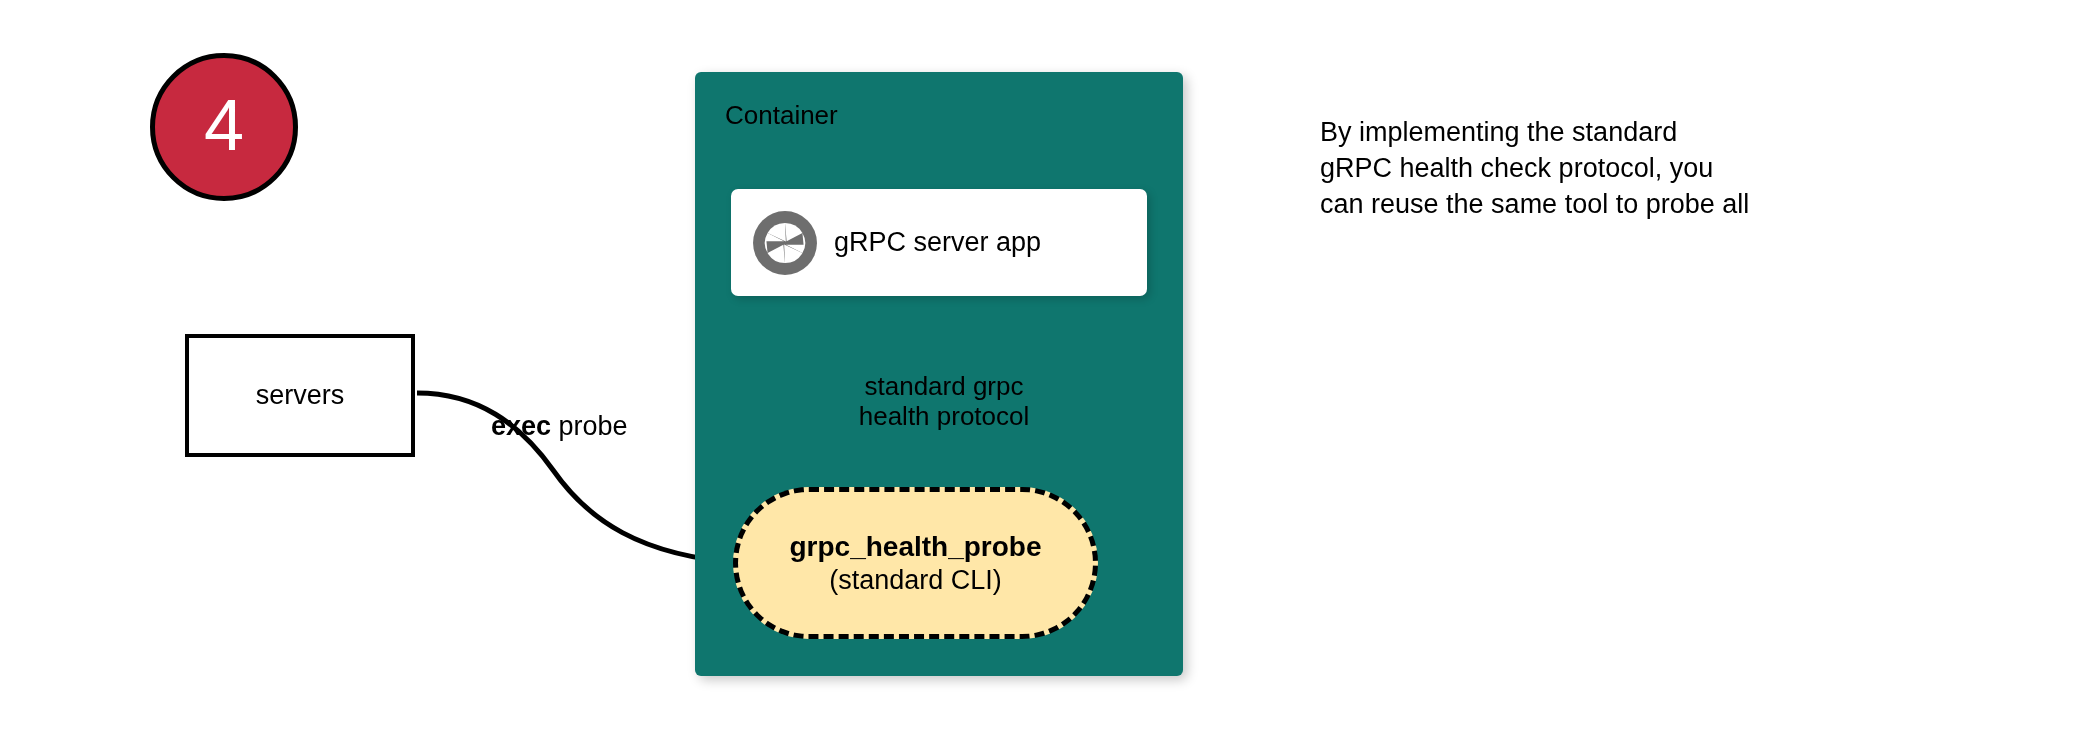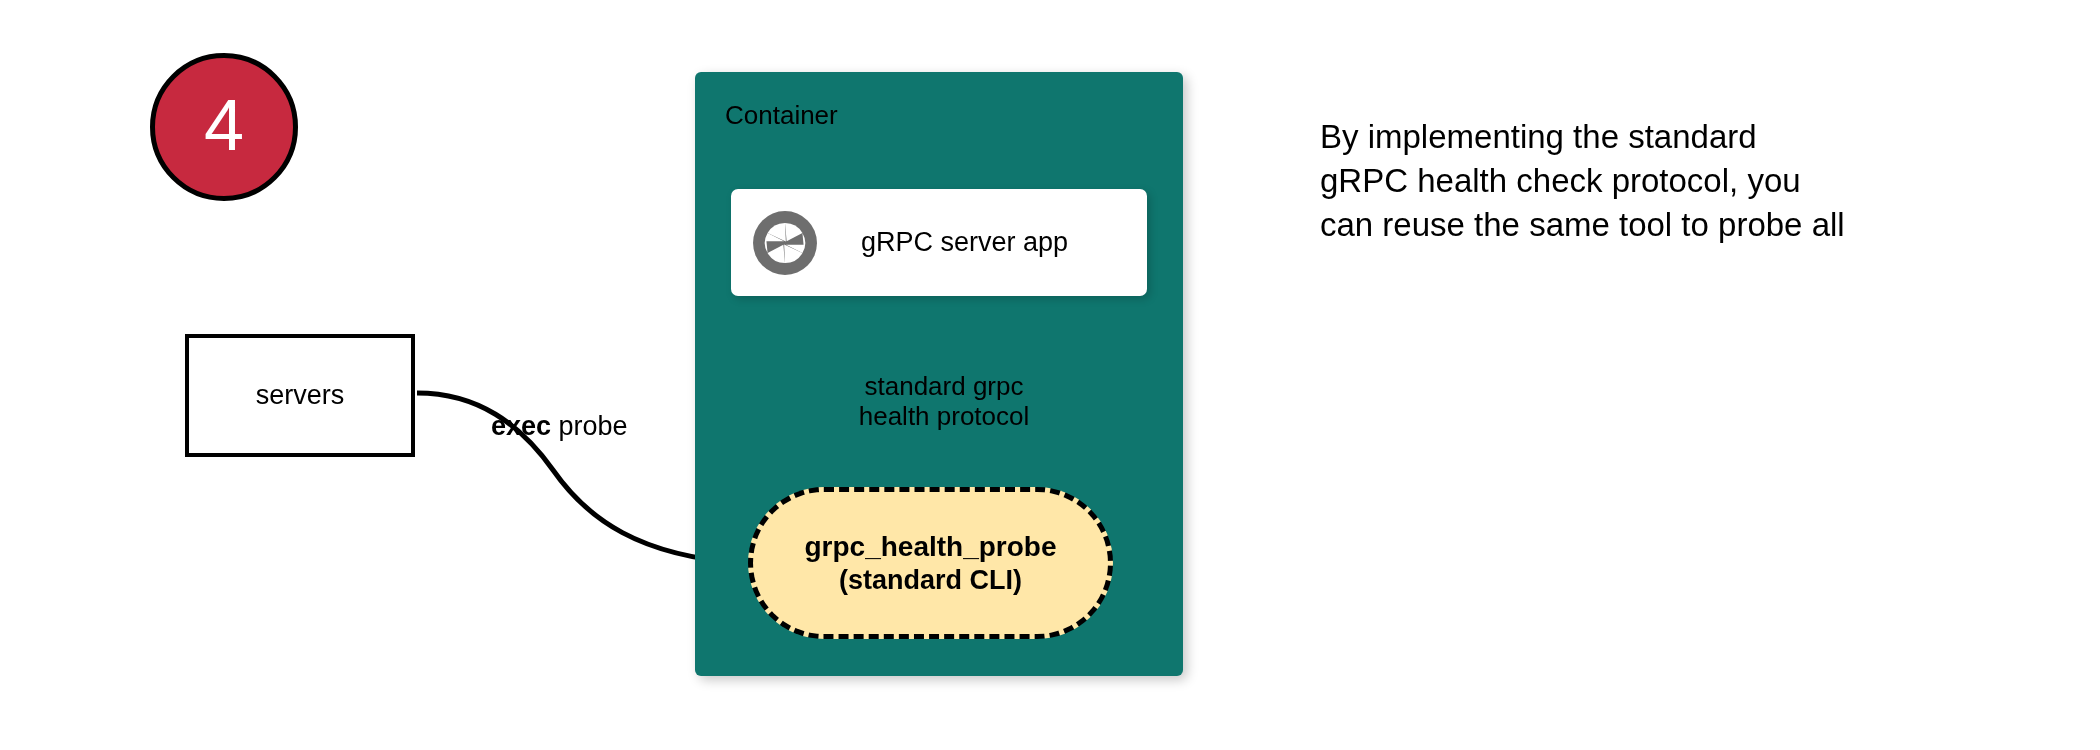--- a/index.html
+++ b/index.html
@@ -83,21 +83,21 @@
     align-items: center;
   }
   .aperture-icon {
     margin-left: 21px;
     width: 66px;
     height: 66px;
     flex: 0 0 auto;
     display: block;
   }
   .server-card-label {
-    margin-left: 43px;
+    margin-left: 16px;
     font-size: 27px;
     line-height: 1.2;
     color: #000000;
     white-space: nowrap;
   }
 
   
   .kubelet-box {
     position: absolute;
     left: 185px;
@@ -130,21 +130,21 @@
     background: transparent;
     margin-left: 39px;
   }
   .exec-probe-label .kw {
     font-weight: 700;
   }
 
   
   .probe-pill {
     position: absolute;
-    left: 748px;
+    left: 733px;
     top: 487px;
     width: 365px;
     height: 152px;
     background: #ffe7a8;
     border: 5px dashed #000000;
     border-radius: 76px;
     box-sizing: border-box;
     display: flex;
     flex-direction: column;
     align-items: center;
@@ -152,21 +152,21 @@
   }
   .probe-pill-title {
     font-size: 28px;
     font-weight: 700;
     line-height: 1.25;
     color: #000000;
     white-space: nowrap;
   }
   .probe-pill-sub {
     font-size: 27px;
-    font-weight: 700;
+    font-weight: 400;
     line-height: 1.25;
     color: #000000;
     white-space: nowrap;
   }
 
   
   .protocol-label {
     position: absolute;
     left: 835px;
     top: 372px;
@@ -177,21 +177,21 @@
     color: #000000;
   }
   .protocol-label span { display: block; }
 
   
   .side-note {
     position: absolute;
     left: 1320px;
     top: 115px;
     width: 580px;
-    font-size: 33px;
+    font-size: 27px;
     line-height: 1.33;
     color: #000000;
   }
   .side-note span { display: block; white-space: nowrap; }
 </style>
 </head>
 <body>
 
 <svg id="canvas" viewBox="0 0 2100 750" width="2100" height="750" xmlns="http://www.w3.org/2000/svg">
   <defs>

